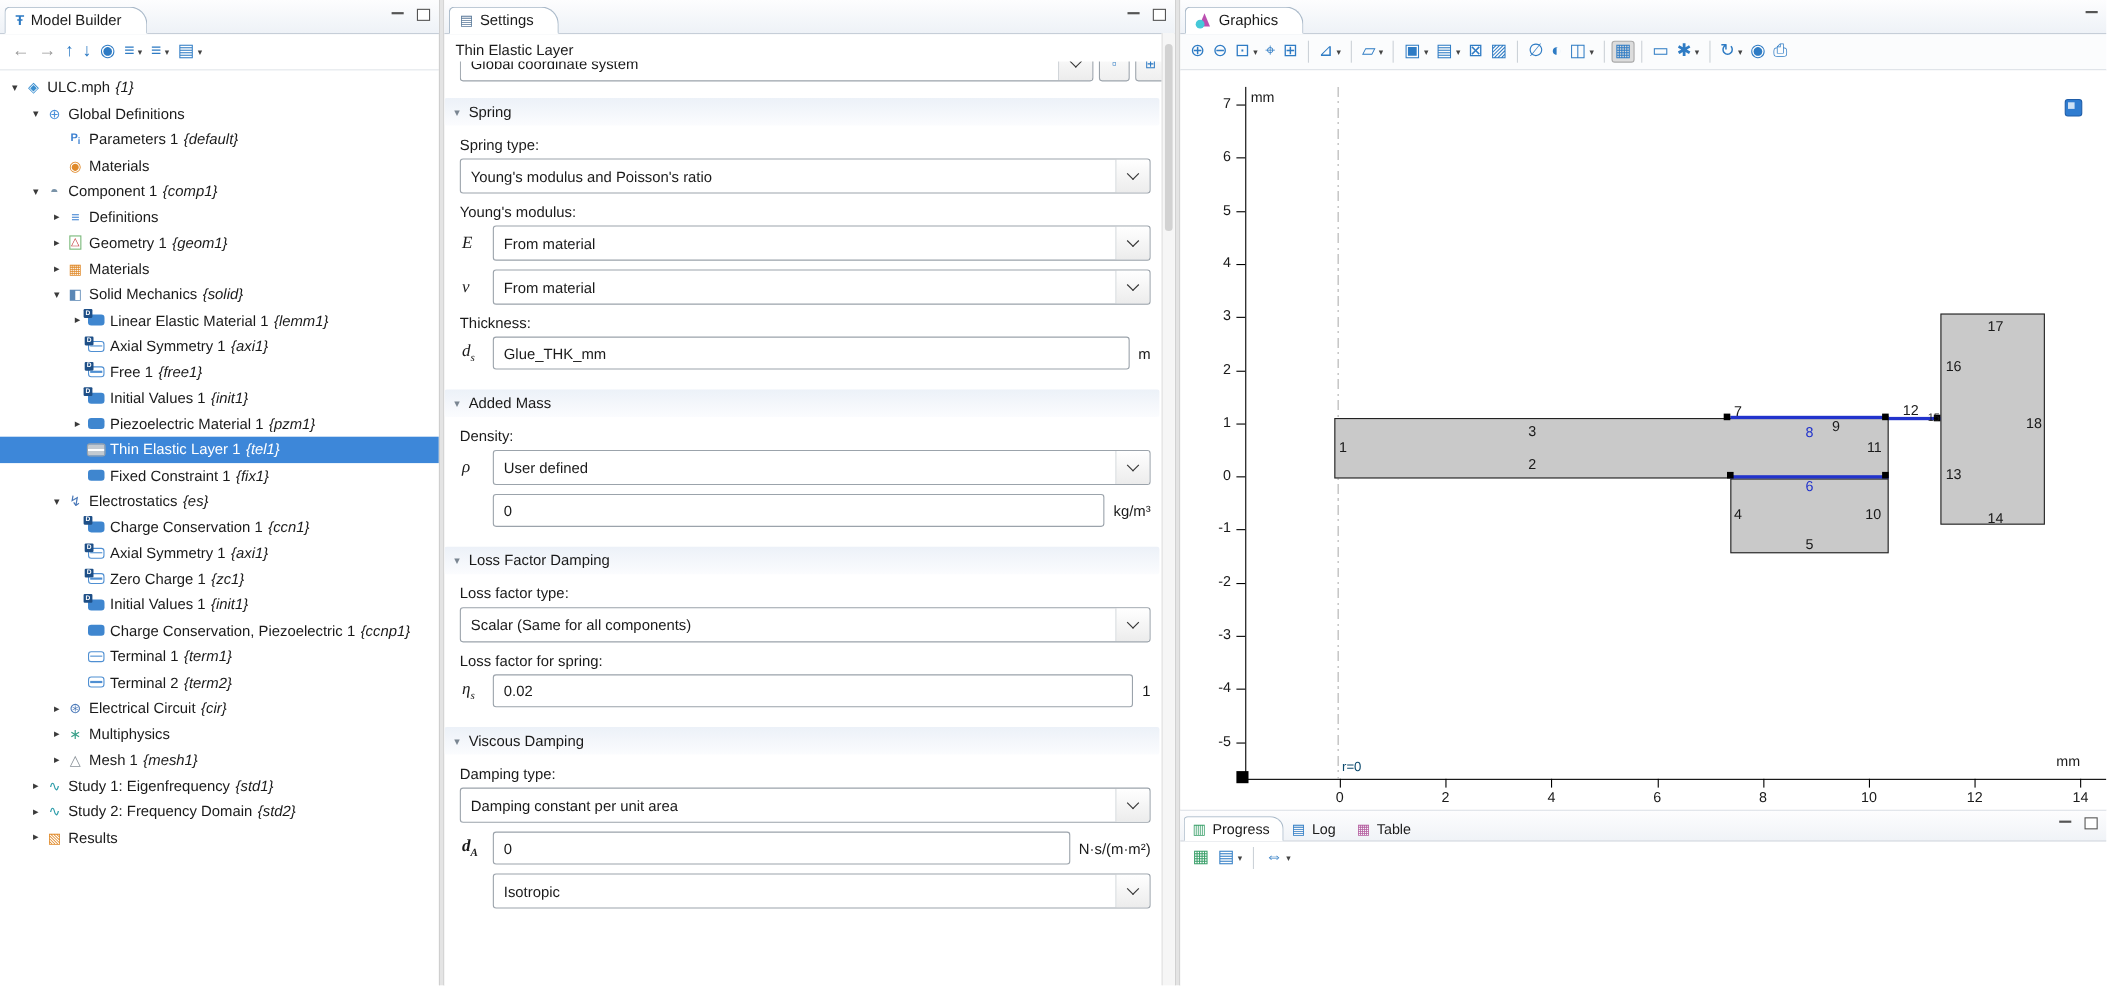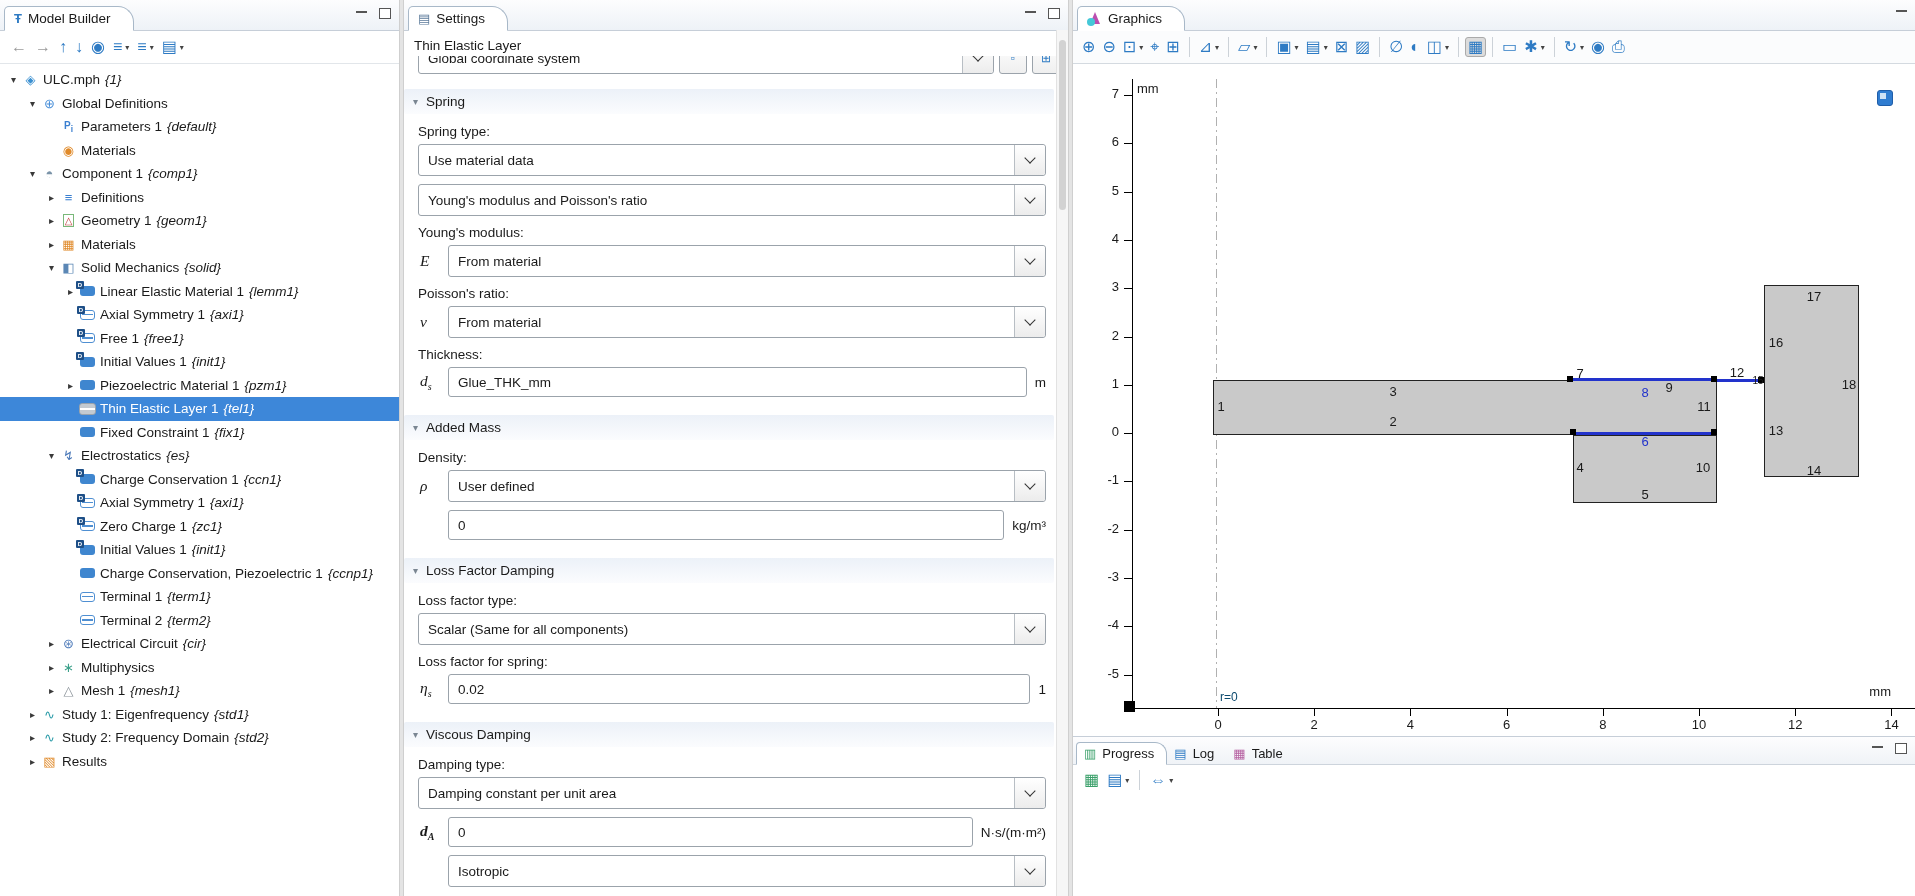--- a/index.html
+++ b/index.html
@@ -445,45 +445,36 @@
   <div class="scontent">
       <div class="sec">
         <div class="sechead">
           <span class="tri">▾</span>
           <span class="sectitle">Spring</span>
         </div>
         <div class="secbody">
           <div class="flabel">Spring type:</div>
           <div class="frow">
             <span class="combo">
-              <span class="cval">Use material data</span>
-              <span class="cbtn">
-                <span class="chev"></span>
-              </span>
-            </span>
-          </div>
-          <div class="frow">
-            <span class="combo">
               <span class="cval">Young's modulus and Poisson's ratio</span>
               <span class="cbtn">
                 <span class="chev"></span>
               </span>
             </span>
           </div>
           <div class="flabel">Young's modulus:</div>
           <div class="frow">
             <span class="fsym">E</span>
             <span class="combo">
               <span class="cval">From material</span>
               <span class="cbtn">
                 <span class="chev"></span>
               </span>
             </span>
           </div>
-          <div class="flabel">Poisson's ratio:</div>
           <div class="frow">
             <span class="fsym">ν</span>
             <span class="combo">
               <span class="cval">From material</span>
               <span class="cbtn">
                 <span class="chev"></span>
               </span>
             </span>
           </div>
           <div class="flabel">Thickness:</div>
@@ -736,21 +727,21 @@
       <div class="dlab blue" style="left: 572px; top: 329px;">8</div>
       <div class="dlab" style="left: 596px; top: 324px;">9</div>
       <div class="dlab" style="left: 631px; top: 343px;">11</div>
       <div class="dlab" style="left: 664px; top: 309px;">12</div>
       <div class="dlab small" style="left: 685px; top: 316px;">15</div>
       <div class="dlab blue" style="left: 572px; top: 378px;">6</div>
       <div class="dlab" style="left: 507px; top: 404px;">4</div>
       <div class="dlab" style="left: 630px; top: 404px;">10</div>
       <div class="dlab" style="left: 572px; top: 431px;">5</div>
       <div class="dlab" style="left: 741px; top: 233px;">17</div>
-      <div class="dlab" style="left: 703px; top: 279px;">16</div>
+      <div class="dlab" style="left: 703px; top: 269px;">16</div>
       <div class="dlab" style="left: 776px; top: 321px;">18</div>
       <div class="dlab" style="left: 703px; top: 367px;">13</div>
       <div class="dlab" style="left: 741px; top: 407px;">14</div>
     </div>
 
   <div id="progress">
     <div class="ptabbar">
       <div class="ptab2 active">
           <span><span class="g" style="color:#3aa06a">▥</span></span>
           <span>Progress</span>

